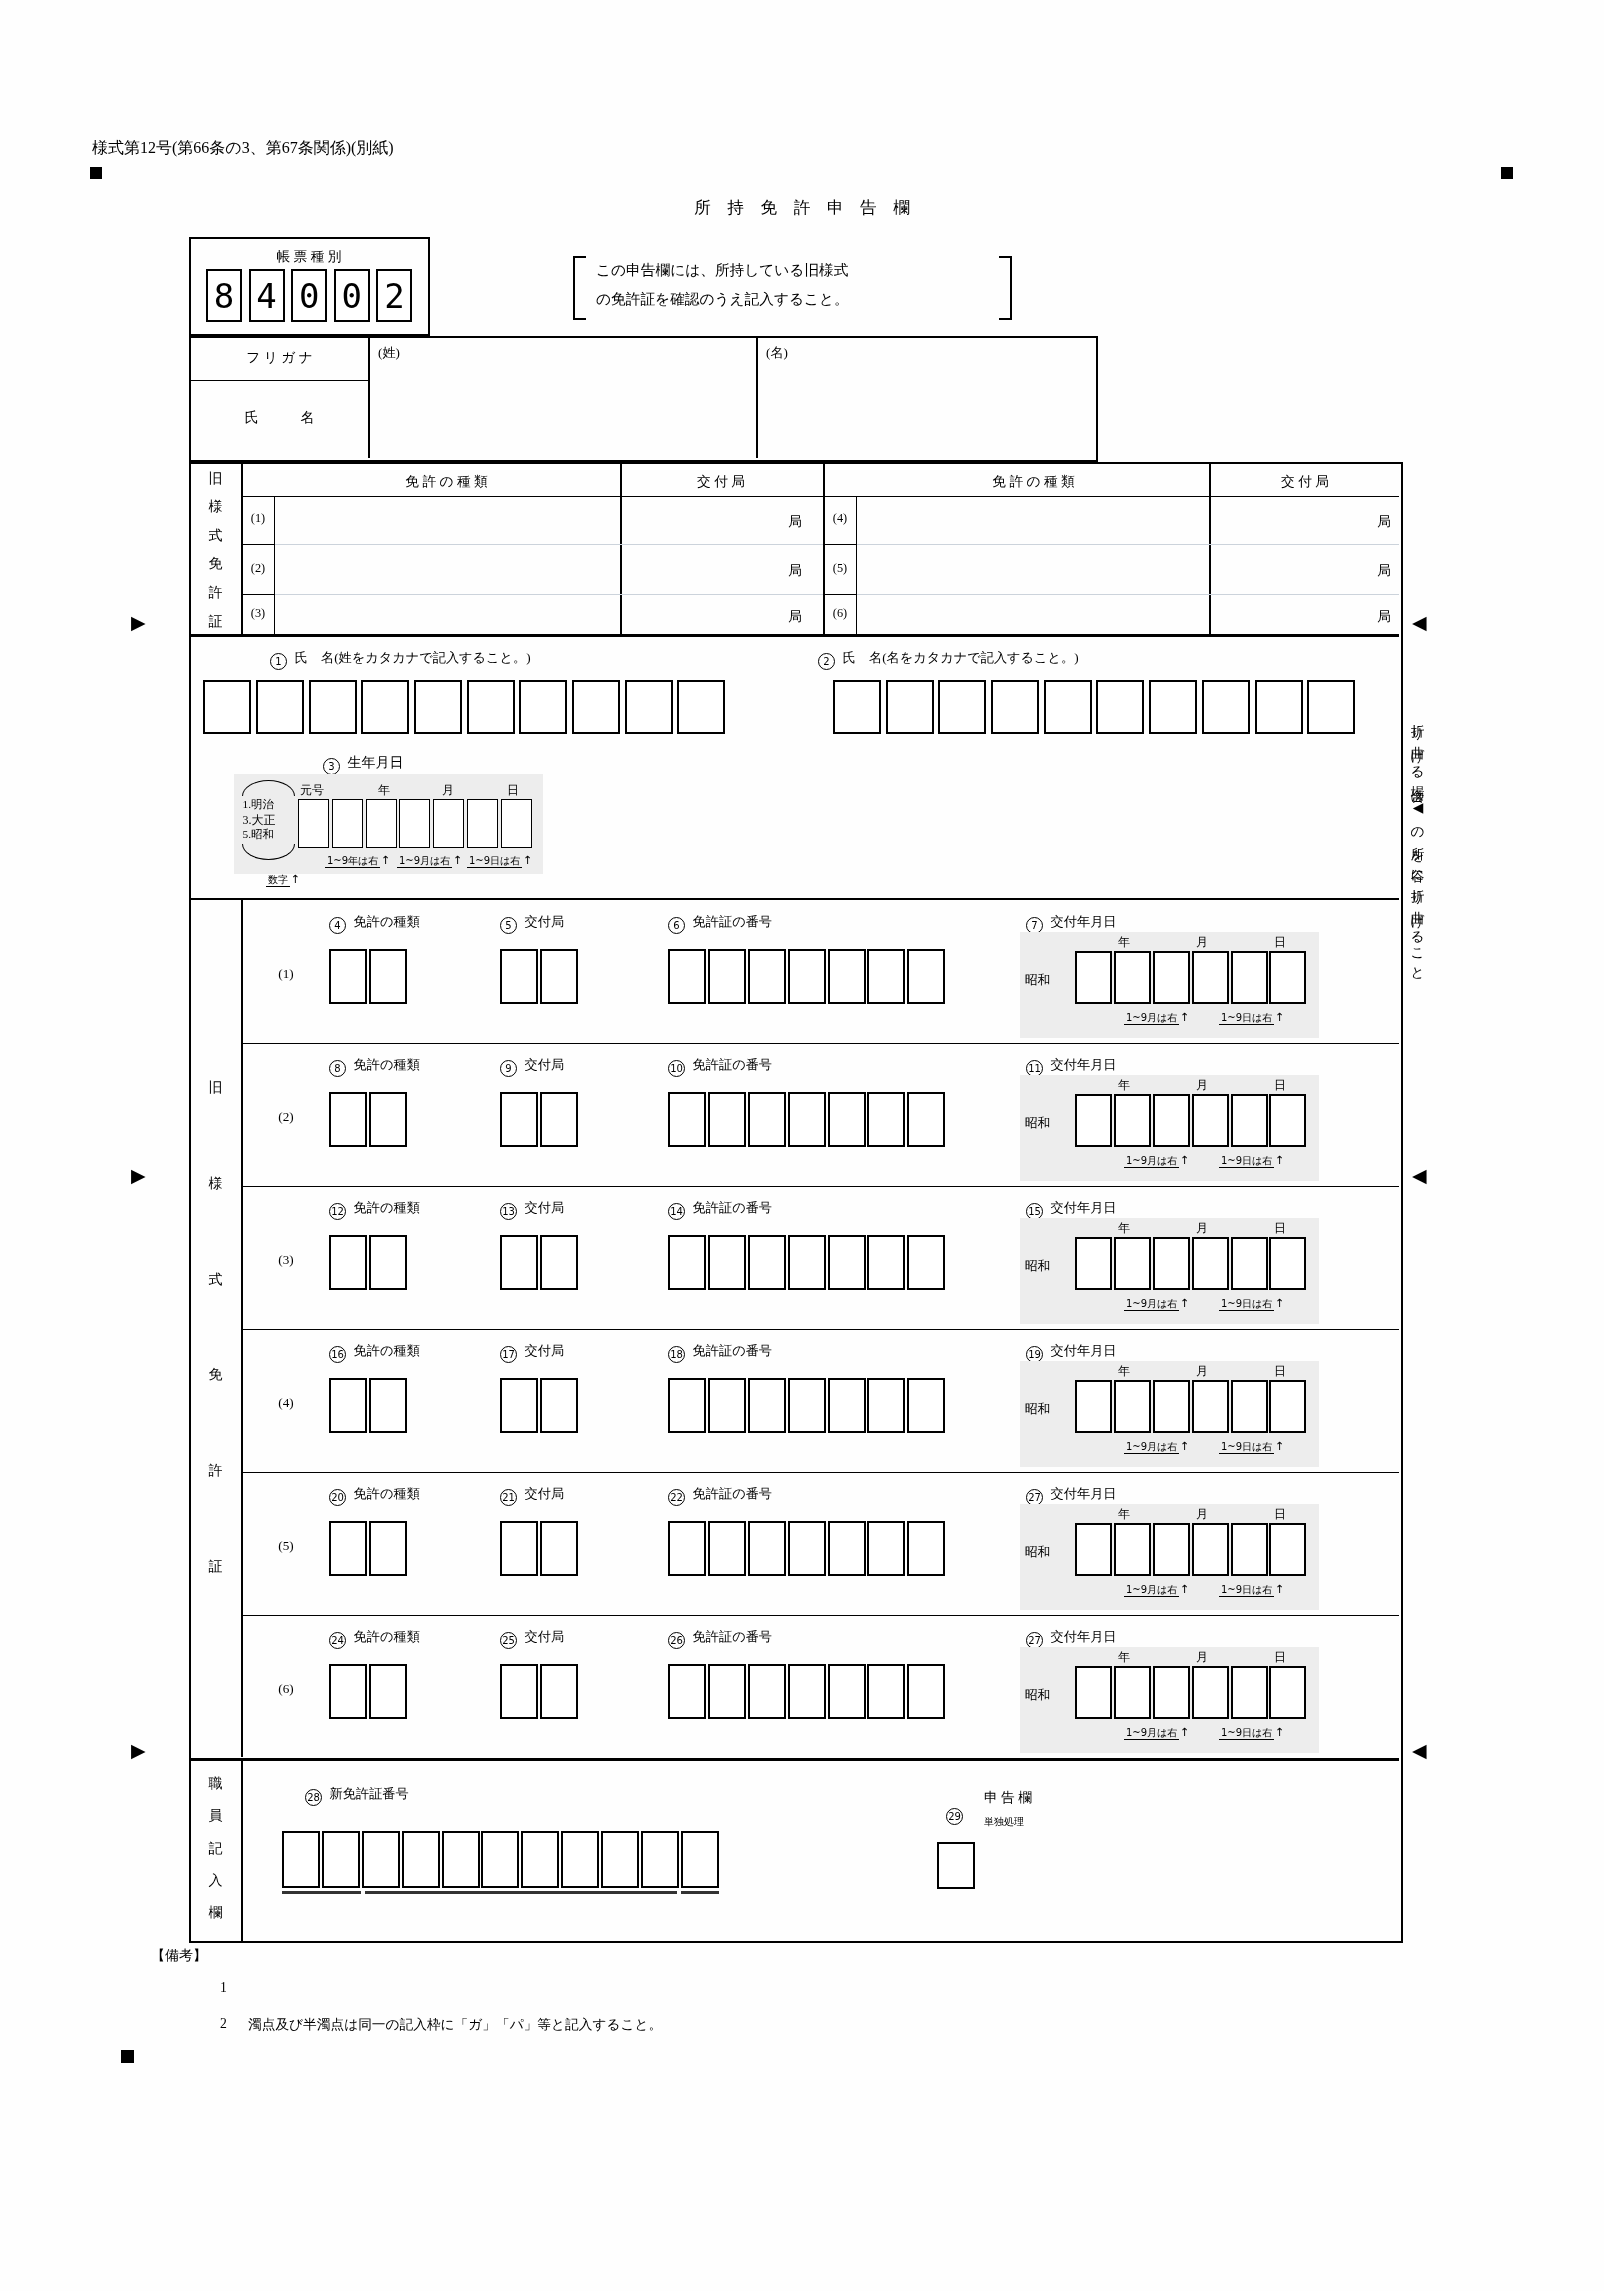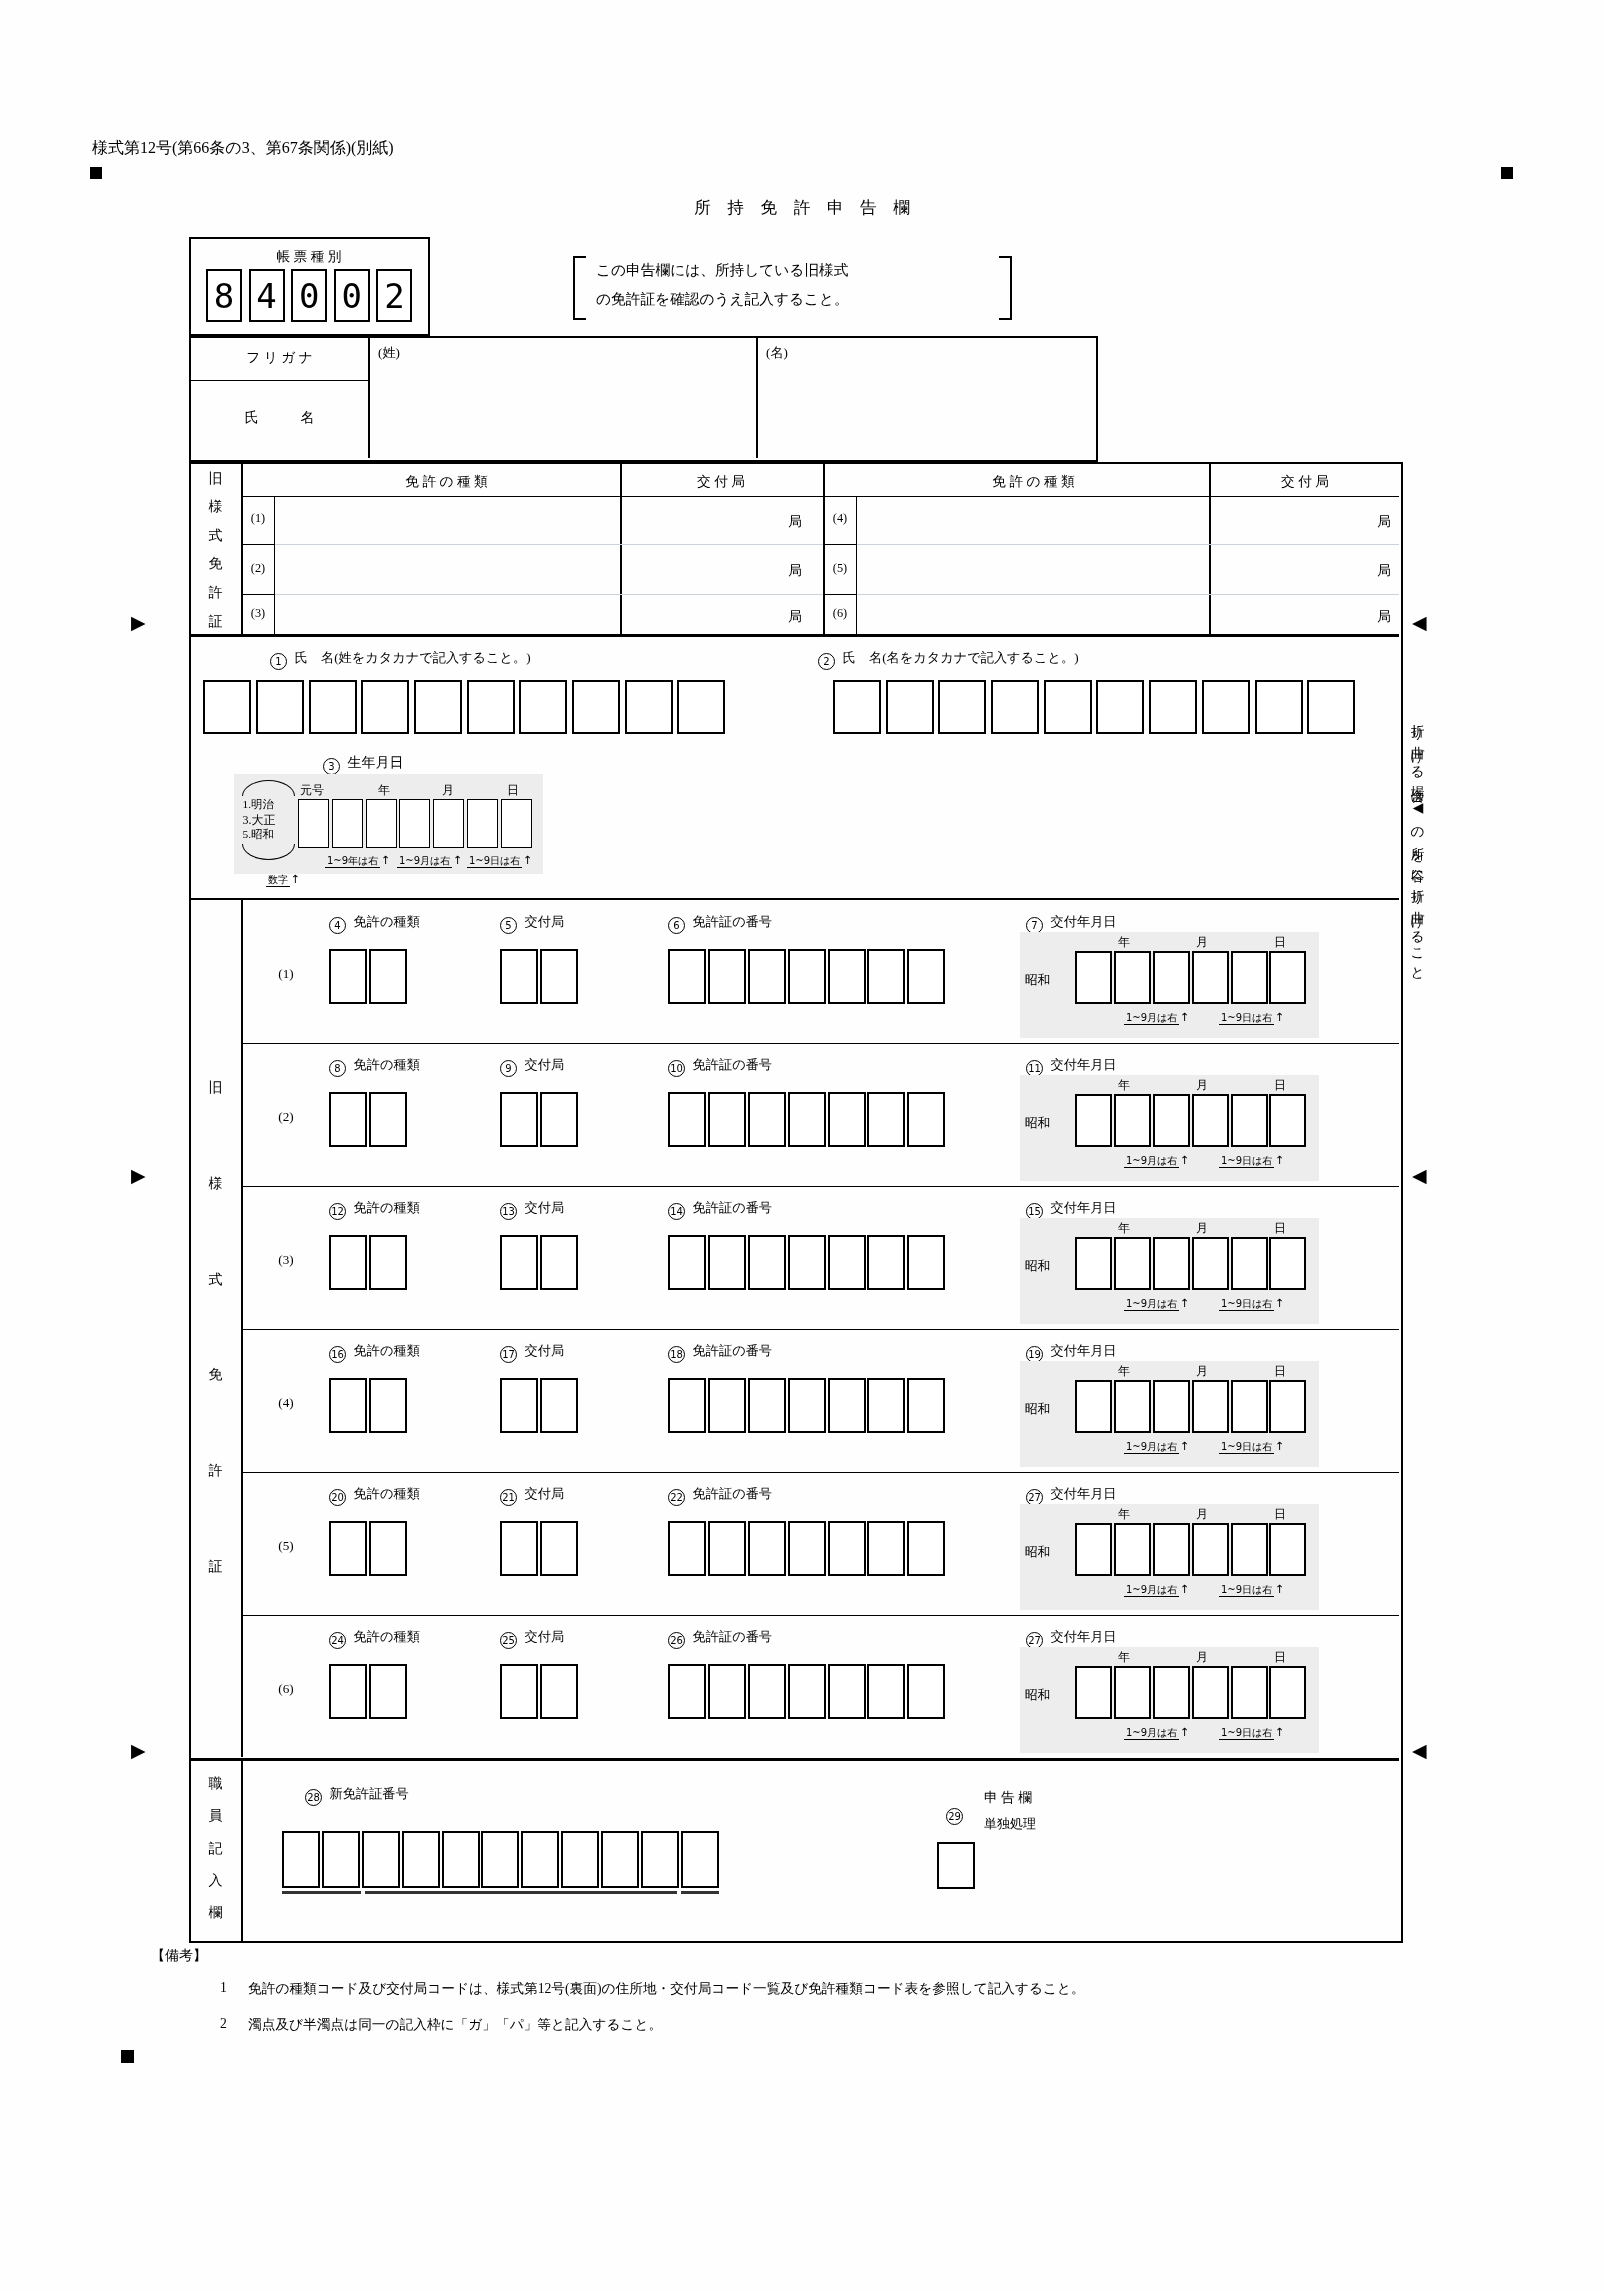--- a/index.html
+++ b/index.html
@@ -315,34 +315,33 @@
     </div>
     <div class="bgroup" style="left:91px;top:1367px;">
       <span class="obox b40s"></span><span class="obox b40s"></span><span class="obox b40s"></span><span class="obox b40s"></span><span class="obox b40s"></span><span class="obox b40s"></span><span class="obox b40s"></span><span class="obox b40s"></span><span class="obox b40s"></span><span class="obox b40s"></span><span class="obox b40s"></span>
     </div>
     <div class="useg" style="left:91px;top:1427px;width:79px;"></div>
     <div class="useg" style="left:174px;top:1427px;width:312px;"></div>
     <div class="useg" style="left:490px;top:1427px;width:38px;"></div>
 
     <div class="abs" style="left:755px;top:1340px;"><span class="circ">29</span></div>
     <div class="t" style="left:793px;top:1325px;font-size:13.7px;">申 告 欄</div>
-    <div class="t" style="left:793px;top:1351px;font-size:13px;">単独処理</div>
+    <div class="t" style="left:793px;top:1351px;font-size:10px;">単独処理</div>
     <div class="bgroup" style="left:746px;top:1378px;"><span class="obox" style="width:38px;height:47px;"></span></div>
   </div>
 
   <div class="foldmark" style="left:131px;top:613px;">▶</div>
   <div class="foldmark" style="left:1412px;top:613px;">◀</div>
   <div class="foldmark" style="left:131px;top:1166px;">▶</div>
   <div class="foldmark" style="left:1412px;top:1166px;">◀</div>
   <div class="foldmark" style="left:131px;top:1741px;">▶</div>
   <div class="foldmark" style="left:1412px;top:1741px;">◀</div>
 
   <div class="foldnote" style="left:1408px;top:714px;height:568px;">折り曲げる場合は◀の所を谷に折り曲げること</div>
 
   <div class="t" style="left:151px;top:1947px;font-size:14px;">【備考】</div>
   <div class="t" style="left:220px;top:1980px;font-size:13.7px;">1</div>
-  <div class="t" style="left:248px;top:1980px;font-size:13.7px;">免許の種類コード及び交付局コードは、様式第12号(裏面)の住所地・交付局コード一覧及び免許種類コード表を参照して記入すること。</div>
   <div class="t" style="left:220px;top:2016px;font-size:13.7px;">2</div>
   <div class="t" style="left:248px;top:2016px;font-size:13.7px;">濁点及び半濁点は同一の記入枠に「ガ」「パ」等と記入すること。</div>
 
   <div class="sq" style="left:121px;top:2050px;width:13.2px;height:13.2px;"></div>
 </div>
 
 
 </body></html>

